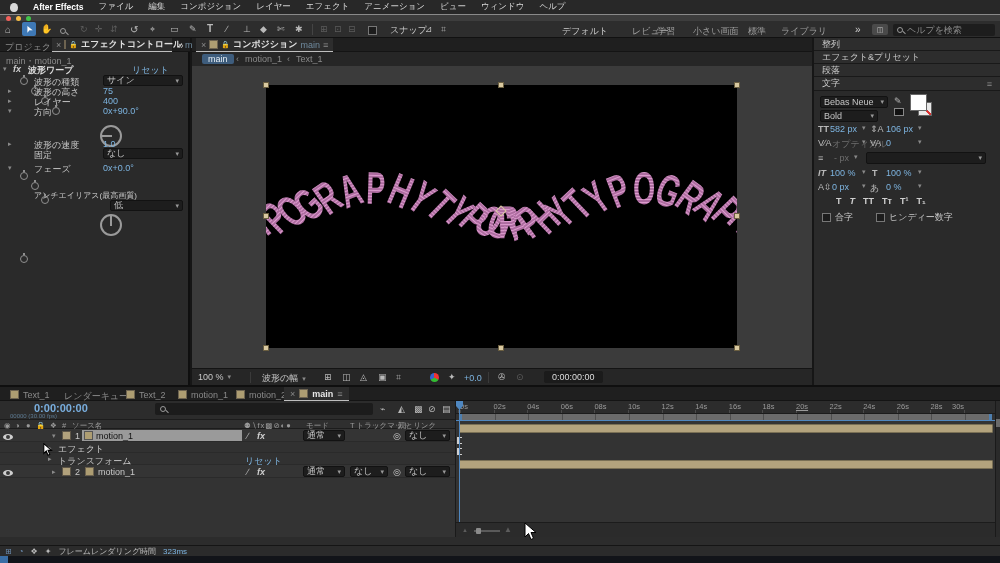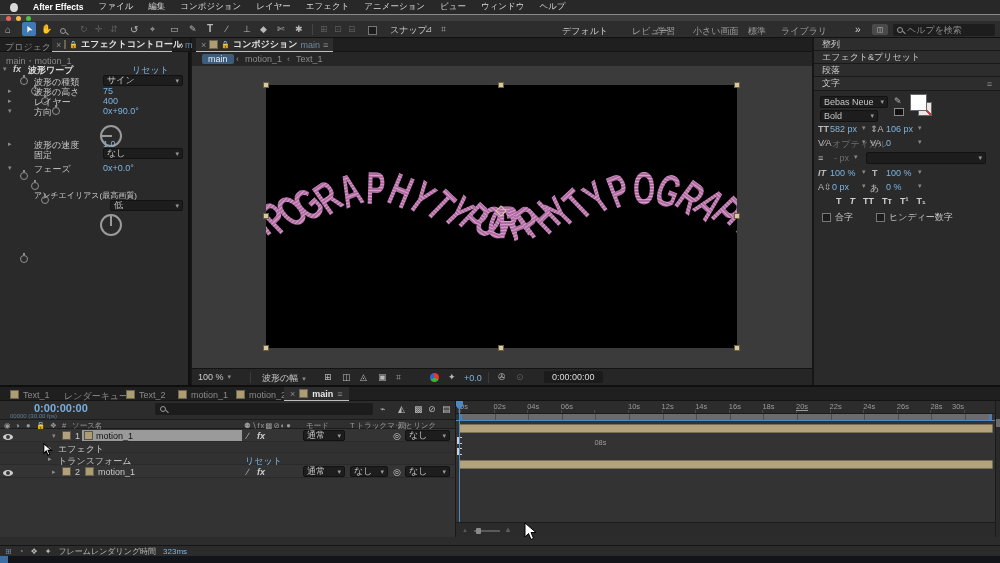--- a/index.html
+++ b/index.html
@@ -454,21 +454,21 @@
         </div>
     </div>
     <div class="ab" style="left:0;top:91px;width:455px;height:59px;background:#333;"></div>
 
     <div class="ab" style="left:455px;top:14px;width:540px;height:136px;background:#333;border-left:1px solid #1a1a1a;">
       <div class="ab" style="left:0;top:0;width:540px;height:13px;background:#2c2c2c;border-bottom:1px solid #1c1c1c;background-image:repeating-linear-gradient(to right,#4a4a4a 0 1px,transparent 1px 33.6px);background-position:4px bottom;background-size:100% 3px;background-repeat:repeat-x;">
           <span class="rt" style="left: 4px;">0s</span>
           <span class="rt" style="left: 37.6px;">02s</span>
           <span class="rt" style="left: 71.2px;">04s</span>
           <span class="rt" style="left: 104.8px;">06s</span>
-          <span class="rt" style="left: 138.4px; margin-top: 36px;">08s</span>
+          <span class="rt" style="left: 138.4px;">08s</span>
           <span class="rt" style="left: 172px;">10s</span>
           <span class="rt" style="left: 205.6px;">12s</span>
           <span class="rt" style="left: 239.2px;">14s</span>
           <span class="rt" style="left: 272.8px;">16s</span>
           <span class="rt" style="left: 306.4px;">18s</span>
           <span class="rt" style="left: 340px; text-decoration: underline;">20s</span>
           <span class="rt" style="left: 373.6px;">22s</span>
           <span class="rt" style="left: 407.2px;">24s</span>
           <span class="rt" style="left: 440.8px;">26s</span>
           <span class="rt" style="left: 474.4px;">28s</span>

